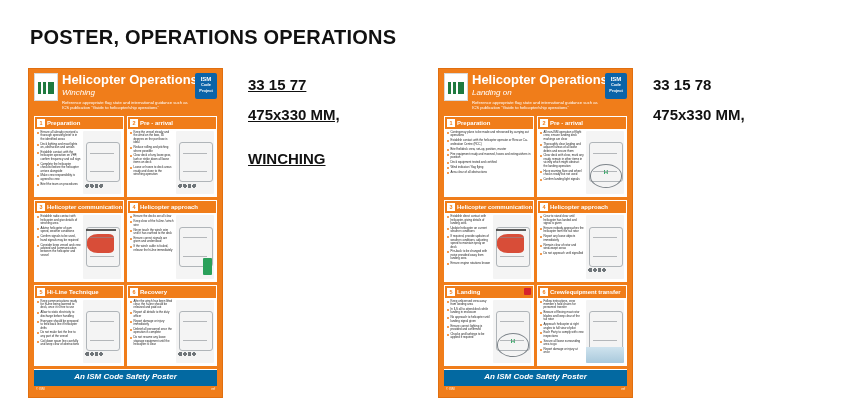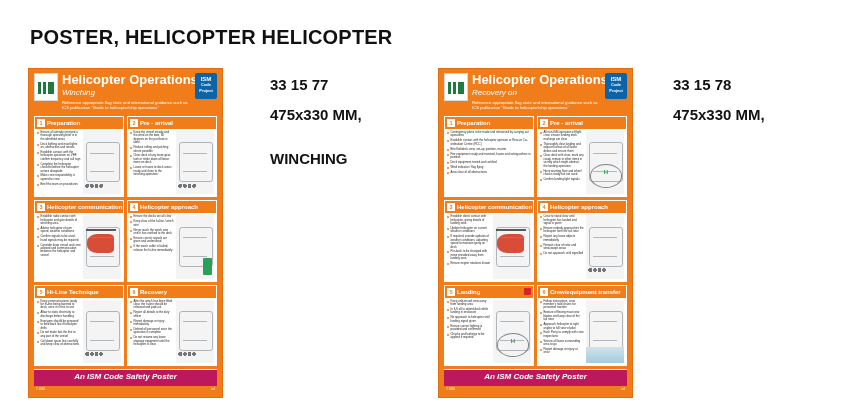--- a/index.html
+++ b/index.html
@@ -211,21 +211,21 @@
     background:
       radial-gradient(circle at 10% 80%, #6f7579 0 2px, transparent 2px),
       radial-gradient(circle at 30% 80%, #6f7579 0 2px, transparent 2px),
       radial-gradient(circle at 50% 80%, #6f7579 0 2px, transparent 2px),
       radial-gradient(circle at 70% 80%, #6f7579 0 2px, transparent 2px);
   }
   .p-foot{
     flex:0 0 auto;
     margin-top:3px;
     height:16px;
-    background:#be185d;
+    background:#0369a1;
     color:#ffffff;
     font-size:8px;
     font-weight:bold;
     font-style:italic;
     text-align:center;
     line-height:13px;
     border-top:1px solid #ffffff;
   }
   .p-tiny{
     flex:0 0 auto;
@@ -242,28 +242,28 @@
     position:absolute;
     color:#111111;
     font-size:15px;
     line-height:30px;
     font-weight:bold;
     white-space:nowrap;
   }
   .caption .l1{font-weight:bold;}
   .caption .l2{font-weight:bold;text-align:right;}
   .caption .l3{font-weight:bold;}
-  .cap1{left:270px;top:70px;}
-  .cap2{left:673px;top:70px;}
+  .cap1{left:248px;top:70px;text-decoration:underline;}
+  .cap2{left:653px;top:70px;}
   .caption .l3{display:block;margin-top:14px;}
 </style>
 </head>
 <body>
 
-<div class="page-title">POSTER,  HELICOPTER HELICOPTER</div>
+<div class="page-title">POSTER,  OPERATIONS OPERATIONS</div>
 
 <div class="poster p1">
   <div class="p-head">
     <div class="p-logo"></div>
     <div class="p-titlewrap">
       <div class="p-title">Helicopter Operations</div>
       <div class="p-sub">Winching</div>
       <div class="p-blurb">Reference appropriate flag state and international guidance such as ICS publication “Guide to helicopter/ship operations”</div>
     </div>
     <div class="p-badge">
@@ -488,21 +488,21 @@
   <div class="l1">33 15 77</div>
   <div class="l2">475x330 MM,</div>
   <div class="l3">WINCHING</div>
 </div>
 
 <div class="poster p2">
   <div class="p-head">
     <div class="p-logo"></div>
     <div class="p-titlewrap">
       <div class="p-title">Helicopter Operations</div>
-      <div class="p-sub">Recovery on</div>
+      <div class="p-sub">Landing on</div>
       <div class="p-blurb">Reference appropriate flag state and international guidance such as ICS publication “Guide to helicopter/ship operations”</div>
     </div>
     <div class="p-badge">
       <span class="bn">ISM</span>
       <span>Code</span><br>
       <span>Project</span>
     </div>
   </div>
 
   <div class="p-grid">

